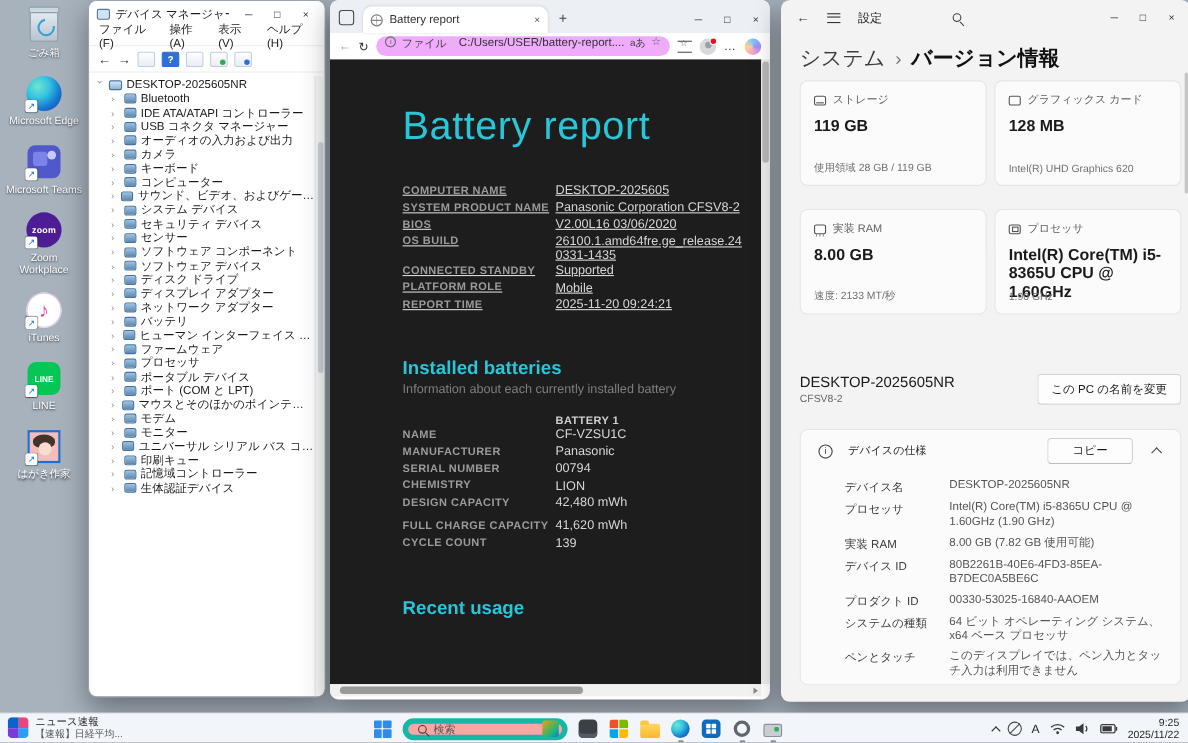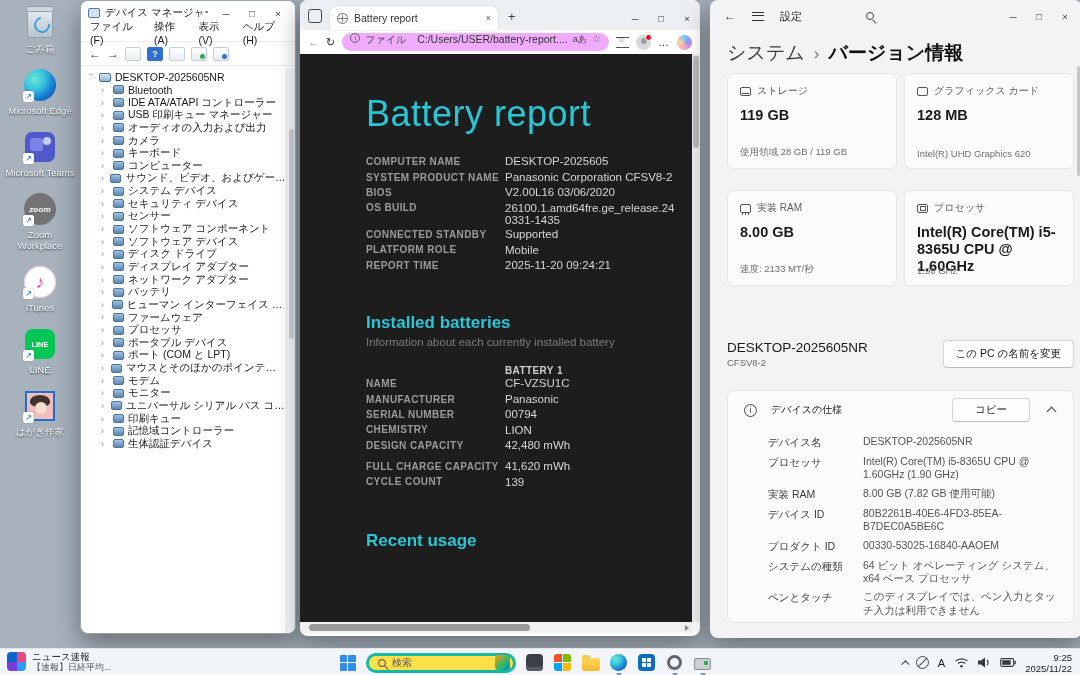--- a/index.html
+++ b/index.html
@@ -12,21 +12,21 @@
   .dicon .img { width:34px; height:34px; position:relative; display:flex; align-items:center; justify-content:center; }
   .sc { position:absolute; left:0; bottom:0; width:11px; height:11px; background:#fff; border-radius:2px; display:flex; align-items:center; justify-content:center; font-size:8px; color:#1a66ff; box-shadow:0 0 1px rgba(0,0,0,.5); }
   .dlabel { font-size:9.5px; color:#fff; text-align:center; text-shadow:0 1px 2px rgba(0,0,0,.75); max-width:70px; line-height:11px; }
   .ic-bin { width:26px; height:30px; background:linear-gradient(#e8eef3,#b9c4cd); border:1px solid #8fa0ad; border-radius:3px; position:relative; }
   .ic-bin:before { content:""; position:absolute; left:-2px; top:-3px; right:-2px; height:4px; background:#cdd7df; border:1px solid #8fa0ad; border-radius:2px; }
   .ic-bin:after { content:""; position:absolute; left:6px; top:8px; width:12px; height:12px; border:2px solid #3aa0d8; border-radius:50%; border-top-color:transparent; transform:rotate(35deg); }
   .ic-edge { width:32px; height:32px; border-radius:50%; background:radial-gradient(circle at 32% 30%, #6ee7d0 0%, #35c1e0 35%, #1579d0 65%, #1b3fae 100%); }
   .ic-teams { width:30px; height:30px; border-radius:7px; background:#5059c9; position:relative; }
   .ic-teams:before { content:""; position:absolute; left:5px; top:6px; width:13px; height:13px; background:#7b83eb; border-radius:3px; }
   .ic-teams:after { content:""; position:absolute; right:4px; top:5px; width:8px; height:8px; background:#c7cbf5; border-radius:50%; }
-  .ic-zoom { width:32px; height:32px; border-radius:50%; background:#737373; color:#fff; font-size:8px; font-weight:bold; display:flex; align-items:center; justify-content:center; letter-spacing:.2px;font-style:italic; }
+  .ic-zoom { width:32px; height:32px; border-radius:50%; background:#4c1d95; color:#fff; font-size:8px; font-weight:bold; display:flex; align-items:center; justify-content:center; letter-spacing:.2px; }
   .ic-itunes { width:32px; height:32px; border-radius:50%; background:#fff; box-shadow:inset 0 0 0 1px #e3c6e0; display:flex; align-items:center; justify-content:center; color:#e1479b; font-size:18px; }
   .ic-line { width:30px; height:30px; border-radius:8px; background:#06c755; color:#fff; font-size:7.5px; font-weight:bold; display:flex; align-items:center; justify-content:center; }
   .ic-hagaki { width:30px; height:30px; border:2px solid #1f6fd0; background:#f2bdbd; position:relative; overflow:hidden; }
   .ic-hagaki:before { content:""; position:absolute; left:3px; top:2px; width:20px; height:12px; background:#42332d; border-radius:50% 50% 40% 40%; }
   .ic-hagaki:after { content:""; position:absolute; left:8px; top:9px; width:12px; height:12px; background:#f7ddd0; border-radius:50%; }
 
   
   .win { position:absolute; background:#fff; border-radius:8px; box-shadow:0 10px 26px rgba(0,0,0,.38); overflow:hidden; }
   .wctl { display:flex; align-items:center; }
   .wctl span { width:26px; text-align:center; font-size:9.5px; color:#333; cursor:default; }
@@ -84,21 +84,21 @@
   .avatar:before { content:""; position:absolute; left:4.5px; top:3px; width:6px; height:6px; border-radius:50%; background:#9aa0a6; }
   .avatar:after { content:""; position:absolute; right:-1px; top:-1px; width:5px; height:5px; border-radius:50%; background:#e81123; border:1px solid #fff; }
   .more { font-size:11px; color:#333; letter-spacing:1px; }
   .copilot { width:15px; height:15px; border-radius:50%; background:conic-gradient(#7cc4ff,#a78bfa,#f0a6c8,#ffd18a,#7cc4ff); }
 
   .bcontent { position:absolute; left:0; top:54px; width:392px; height:568px; background:#1d1d1d; overflow:hidden; padding:38px 12px 0 66px; color:#d6d6d6; }
   .btitle { font-size:36px; font-weight:300; color:#29c6d8; letter-spacing:.5px; line-height:44px; }
   .grid { display:grid; grid-template-columns:139px 1fr; }
   .grid .lb { font-size:10px; font-weight:bold; color:#9b9b9b; letter-spacing:.4px; padding:2.2px 0; }
   .grid .vl { font-size:11.5px; color:#d6d6d6; padding:1.4px 0; word-break:break-all; }
-  .info { margin-top:18px; }
+  .info { margin-top:30px;text-decoration:underline; }
   .sec { margin-top:40px; }
   .sech { font-size:17px; font-weight:bold; color:#29c6d8; }
   .secsub { font-size:11.5px; color:#7e7e7e; margin-top:3px; }
   .bathead { display:grid; grid-template-columns:139px 1fr; margin-top:17px; }
   .bathead .bh { grid-column:2; font-size:10px; font-weight:bold; color:#cfcfcf; letter-spacing:.4px; }
   .batrows > .grid:nth-of-type(6) { margin-top:6px; }
   .recent { margin-top:41px; font-size:17px; font-weight:bold; color:#29c6d8; }
   .vscroll { position:absolute; right:0; top:54px; width:8px; height:568px; background:#ededed; }
   .vscroll .thumb { position:absolute; left:1px; width:6px; top:2px; height:92px; background:#b9b9b9; border-radius:3px; }
   .hscroll { position:absolute; left:0; bottom:3px; width:392px; height:11px; background:#f1f1f1; }
@@ -148,21 +148,21 @@
   
   .taskbar { position:absolute; left:0; right:0; bottom:0; height:27px; background:#f2f6fb; border-top:1px solid #e1e6ec; }
   .widget { position:absolute; left:7px; top:2px; display:flex; align-items:center; gap:6px; }
   .wicon { width:19px; height:19px; border-radius:4px; overflow:hidden; display:grid; grid-template-columns:1fr 1fr; grid-template-rows:1fr 1fr; }
   .wicon i:nth-child(1){background:#0b63ce;} .wicon i:nth-child(2){background:#e8467c;} .wicon i:nth-child(3){background:#7a3bd8;} .wicon i:nth-child(4){background:#2a9df4;}
   .widget .l1 { font-size:9.5px; color:#222; line-height:11px; white-space:nowrap; }
   .widget .l2 { font-size:9px; color:#555; line-height:10px; white-space:nowrap; }
   .tcenter { position:absolute; left:338px; top:0; height:27px; display:flex; align-items:center; gap:9px; }
   .start { width:16px; height:16px; display:grid; grid-template-columns:1fr 1fr; grid-template-rows:1fr 1fr; gap:1.5px; }
   .start i { background:#2f8ceb; border-radius:1px; }
-  .tsearch { width:150px; height:20px; background:#fde047; border:3px solid #14b8a6; border-radius:11px; display:flex; align-items:center; padding:0 3px 0 9px; gap:6px; }
+  .tsearch { width:150px; height:20px; background:#fca5a5; border:5px solid #14b8a6; border-radius:11px; display:flex; align-items:center; padding:0 3px 0 9px; gap:6px; }
   .tsearch .mag { margin-left:0; }
   .tsearch .ph { flex:1; font-size:10px; color:#555; }
   .tsearch .img { width:15px; height:15px; border-radius:3px; background:linear-gradient(135deg,#f59e0b,#10b981 70%,#2563eb); }
   .tapp { width:19px; height:19px; position:relative; display:flex; align-items:center; justify-content:center; }
   .tapp .dot { position:absolute; bottom:-3px; left:50%; transform:translateX(-50%); width:5px; height:2.5px; border-radius:2px; background:#8a9097; }
   .ic-darkapp { width:17px; height:17px; border-radius:4px; background:#3b3f46; box-shadow:inset 0 -4px 0 #565b63; }
   .ic-m365 { width:17px; height:17px; border-radius:3px; overflow:hidden; display:grid; grid-template-columns:1fr 1fr; grid-template-rows:1fr 1fr; gap:1px; background:#fff; }
   .ic-m365 i:nth-child(1){background:#f25022;} .ic-m365 i:nth-child(2){background:#7fba00;} .ic-m365 i:nth-child(3){background:#00a4ef;} .ic-m365 i:nth-child(4){background:#ffb900;}
   .ic-folder { width:18px; height:13px; background:linear-gradient(#ffd75e,#f8b830); border-radius:2px; position:relative; margin-top:3px; }
   .ic-folder:before { content:""; position:absolute; left:0; top:-3px; width:8px; height:4px; background:#f8c944; border-radius:2px 2px 0 0; }
@@ -278,21 +278,21 @@
 
       <div class="trow" data-name="device-tree-item">
         <span class="texp" data-name="expander-icon"></span>
         <span class="tico" data-name="device-category-icon"></span>
         <span class="tlabel">IDE ATA/ATAPI コントローラー</span>
       </div>
 
       <div class="trow" data-name="device-tree-item">
         <span class="texp" data-name="expander-icon"></span>
         <span class="tico" data-name="device-category-icon"></span>
-        <span class="tlabel">USB 印刷キュー マネージャー</span>
+        <span class="tlabel">USB コネクタ マネージャー</span>
       </div>
 
       <div class="trow" data-name="device-tree-item">
         <span class="texp" data-name="expander-icon"></span>
         <span class="tico" data-name="device-category-icon"></span>
         <span class="tlabel">オーディオの入力および出力</span>
       </div>
 
       <div class="trow" data-name="device-tree-item">
         <span class="texp" data-name="expander-icon"></span>

